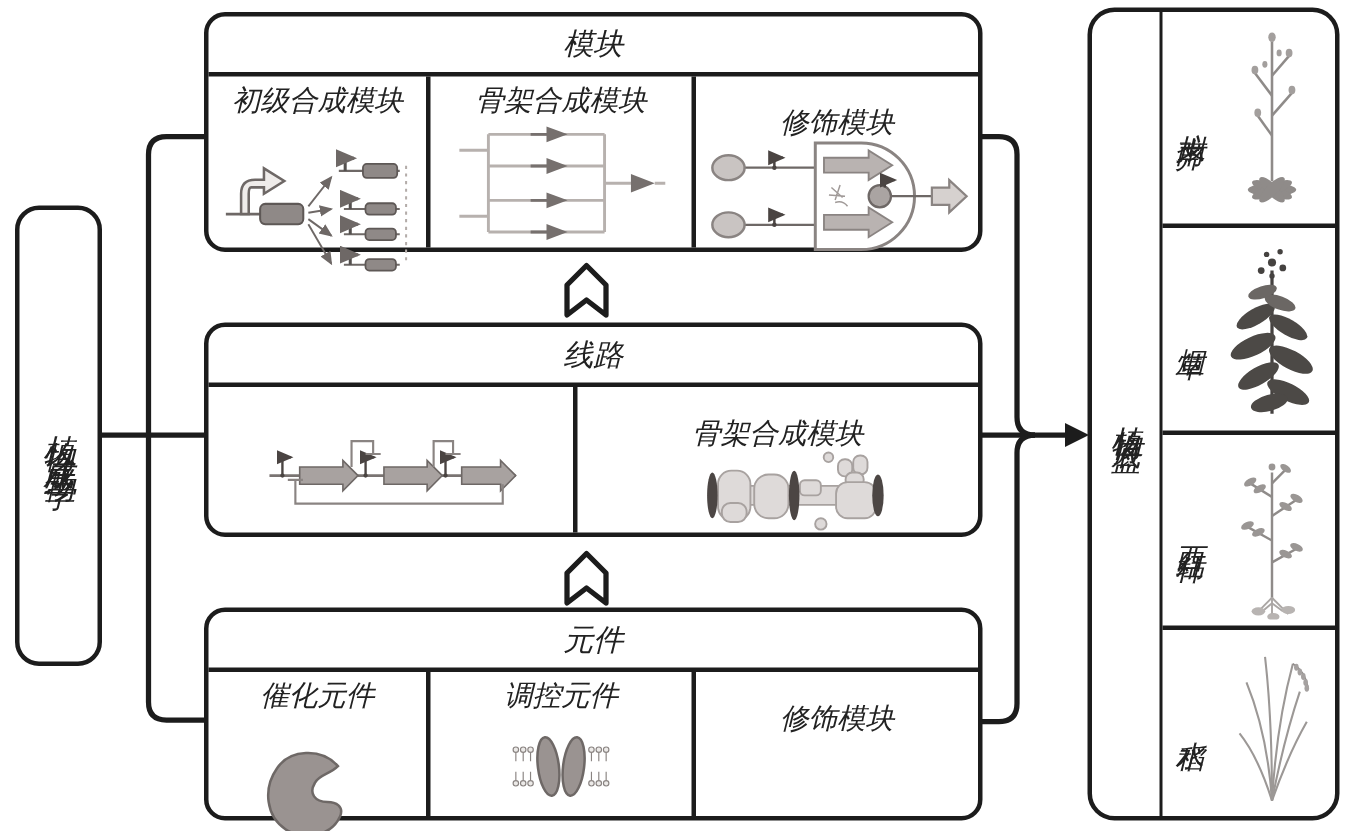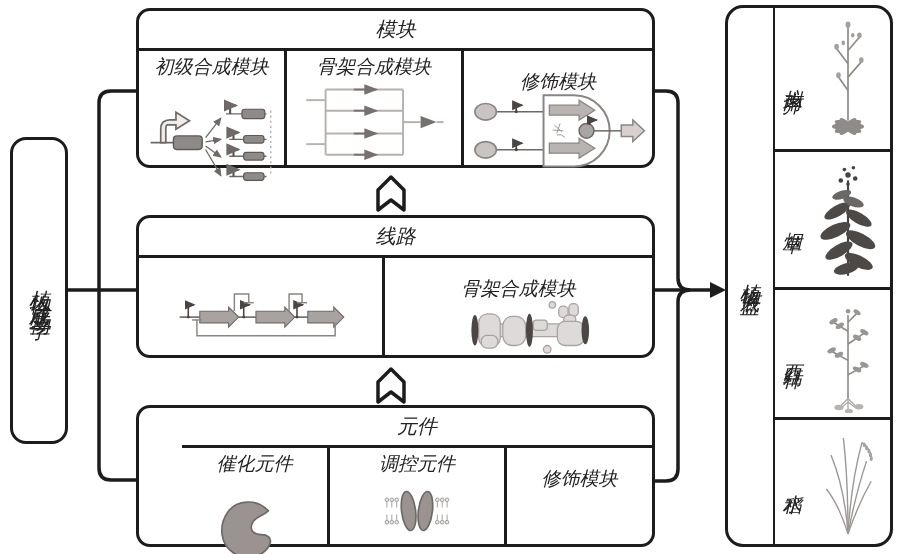--- a/index.html
+++ b/index.html
@@ -7,21 +7,21 @@
            font-family:"Liberation Serif",serif;color:#222;}
   svg.underlay{position:absolute;left:0;top:0;z-index:0;}
   .box{position:absolute;background:#fff;border:3.5px solid #1c1c1c;box-sizing:border-box;z-index:1;font-style:italic;}
   .vcenter{display:flex;align-items:center;justify-content:center;}
   .v-text{writing-mode:vertical-rl;text-orientation:upright;letter-spacing:5px;}
   #root-box{left:10px;top:137px;width:58px;height:307px;border-radius:16px;}
   #root-box .v-text{font-size:21px;}
   .level-box{left:136px;width:519px;border-radius:14px;display:flex;flex-direction:column;}
   #modules-box{top:8px;height:160px;}
   #circuits-box{top:215px;height:143px;}
-  #elements-box{top:405px;height:142px;padding-left:43px;}
+  #elements-box{top:405px;height:142px;}
   .box-header{flex:0 0 37px;border-bottom:3px solid #1c1c1c;display:flex;align-items:center;
               justify-content:center;font-size:20px;}
   .cells{flex:1;display:flex;min-height:0;}
   .cell{display:flex;flex-direction:column;align-items:center;border-right:3px solid #1c1c1c;
         box-sizing:border-box;min-width:0;}
   .cell:last-child{border-right:none;flex:1;margin-top:15px;}
   .cell-label{flex:0 0 auto;font-size:19px;margin-top:3px;white-space:nowrap;}
   .cell-icon{flex:1;display:flex;align-items:center;justify-content:center;width:100%;min-height:0;}
   .w154{width:148px;gap:36px;} .w177{width:177px;} .w246{width:246px;}
   #chassis-box{left:725px;top:5px;width:168px;height:542px;border-radius:18px;display:flex;}

